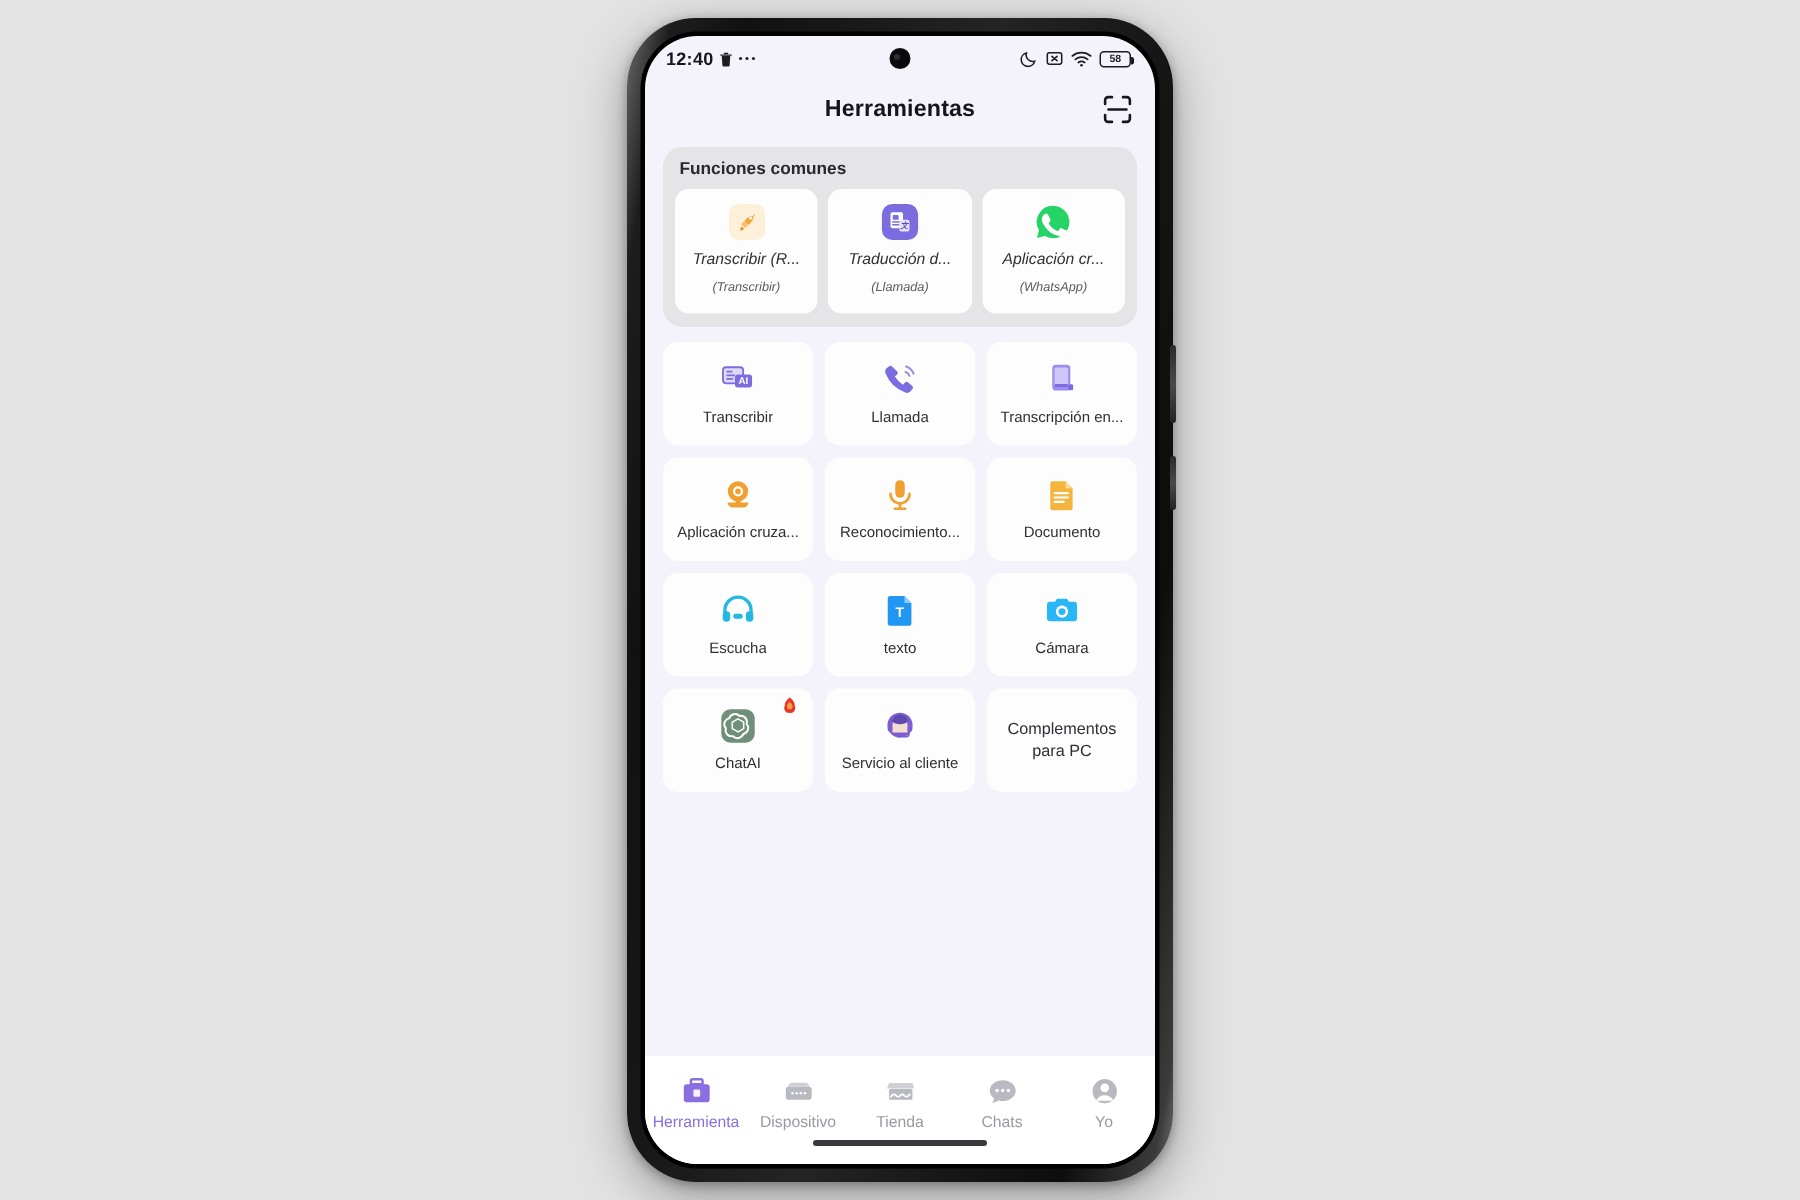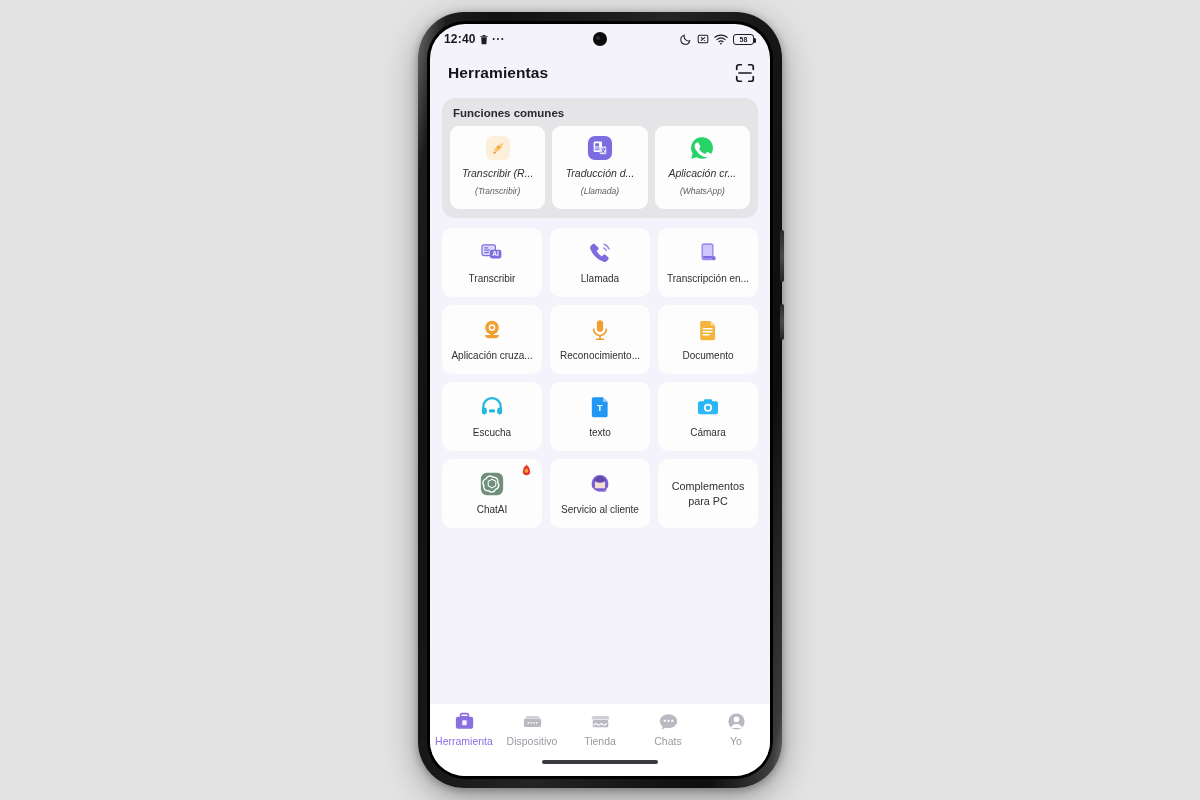--- a/index.html
+++ b/index.html
@@ -111,20 +111,21 @@
     font-weight: bold;
     color: #1d1d20;
     line-height: 1;
   }
 
   
   #app-header {
     flex: 0 0 38px;
     display: flex;
     align-items: center;
+    justify-content: center;
     position: relative;
     padding: 0 18px;
   }
   #page-title {
     font-size: 15.5px;
     font-weight: bold;
     color: #16161a;
     letter-spacing: .1px;
   }
   #scan-button {
@@ -240,21 +241,21 @@
     top: 5px; right: 10px;
     width: 11px; height: 11px;
     display:flex;align-items:center;justify-content:center;
   }
 
   
   #bottom-nav {
     flex: 0 0 56px;
     background: #ffffff;
     display: flex;
-    align-items: flex-start;
+    align-items: center;
     padding-top: 7px;
   }
   .nav-item {
     flex: 1 1 0;
     display: flex;
     flex-direction: column;
     align-items: center;
     gap: 4px;
     cursor: pointer;
   }

